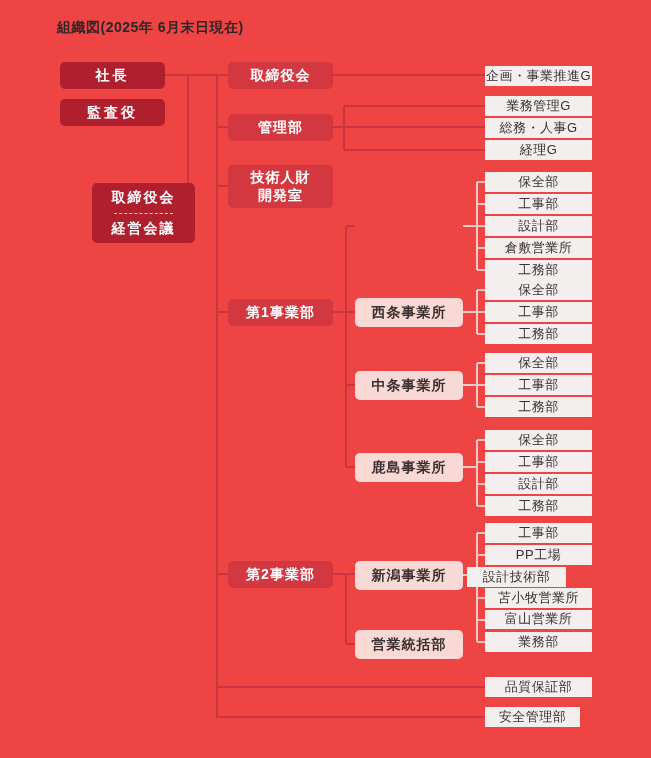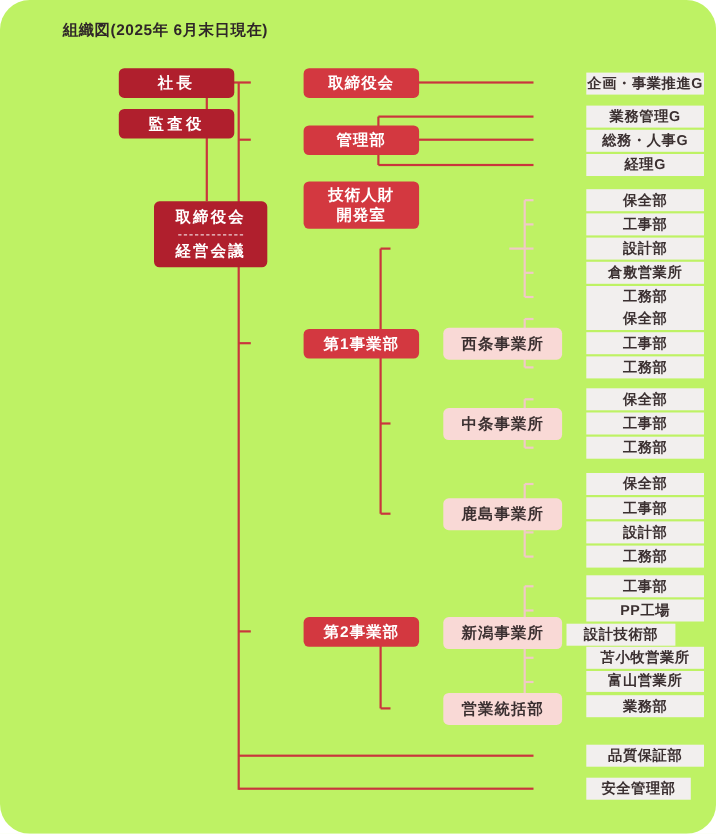--- a/index.html
+++ b/index.html
@@ -1,32 +1,32 @@
 <!DOCTYPE html>
 <html style="--dark-red: #b01f2d; --bright-red: #d33840; --pink-bg: #f9d9d6; --gray-bg: #f2efee; --line-red: #c9363d; --line-pink: #f0c9c6; --text-dark: #3b3031; --text-white: #ffffff;"><head>
 <meta charset="utf-8">
 <style>
   html,body { margin:0; padding:0; background:#ffffff; }
   #canvas {
-    position:relative; width:651px; height:758px; background:#bef264;
-    font-family:"Liberation Sans", sans-serif; overflow:hidden;border-radius:27px;
+    position:relative; width:651px; height:758px; background:#ef4444;
+    font-family:"Liberation Sans", sans-serif; overflow:hidden;
   }
   #title {
     position:absolute; left:57px; top:19px; font-size:14px; font-weight:bold;
     color:#2f2628; letter-spacing:0.5px; z-index:3;
   }
   .b {
     position:absolute; box-sizing:border-box; display:flex; align-items:center;
-    justify-content:center; text-align:left; z-index:2; line-height:1.25;margin-left:48px;
+    justify-content:center; text-align:left; z-index:2; line-height:1.25;
   }
   .l1 { background:var(--dark-red); color:var(--text-white); font-weight:bold; font-size:14px; border-radius:5px; letter-spacing:3px; }
   .l2 { background:var(--bright-red); color:var(--text-white); font-weight:bold; font-size:14px; border-radius:5px; letter-spacing:1px; }
   .two-line { flex-direction:column; }
   .l3 { background:var(--pink-bg); color:var(--text-dark); font-weight:bold; font-size:14px; border-radius:5px; letter-spacing:1px; }
-  .l4 { background:var(--gray-bg); color:var(--text-dark); font-weight:700; font-size:13px; letter-spacing:0.5px; }
+  .l4 { background:var(--gray-bg); color:var(--text-dark); font-weight:400; font-size:13px; letter-spacing:0.5px; }
   .board { flex-direction:column; justify-content:space-around; padding:3px 16px; letter-spacing:2px; }
   .board .divider { width:82%; border-top:1px dashed rgba(255,255,255,0.8); }
   .line { position:absolute; z-index:1; }
   .line-red { background:var(--line-red); }
   .line-pink { background:var(--line-pink); }
 </style>
 </head>
 <body>
 
 <div id="canvas">

